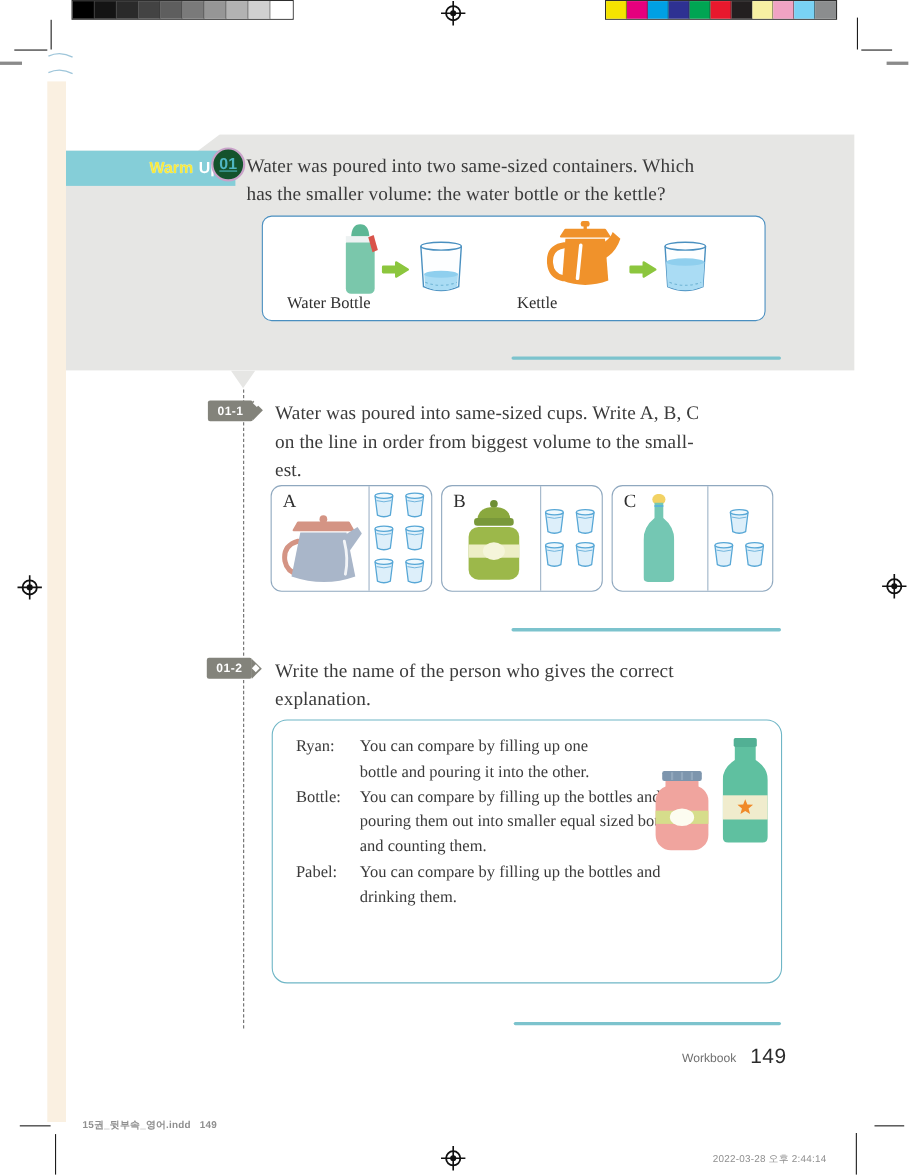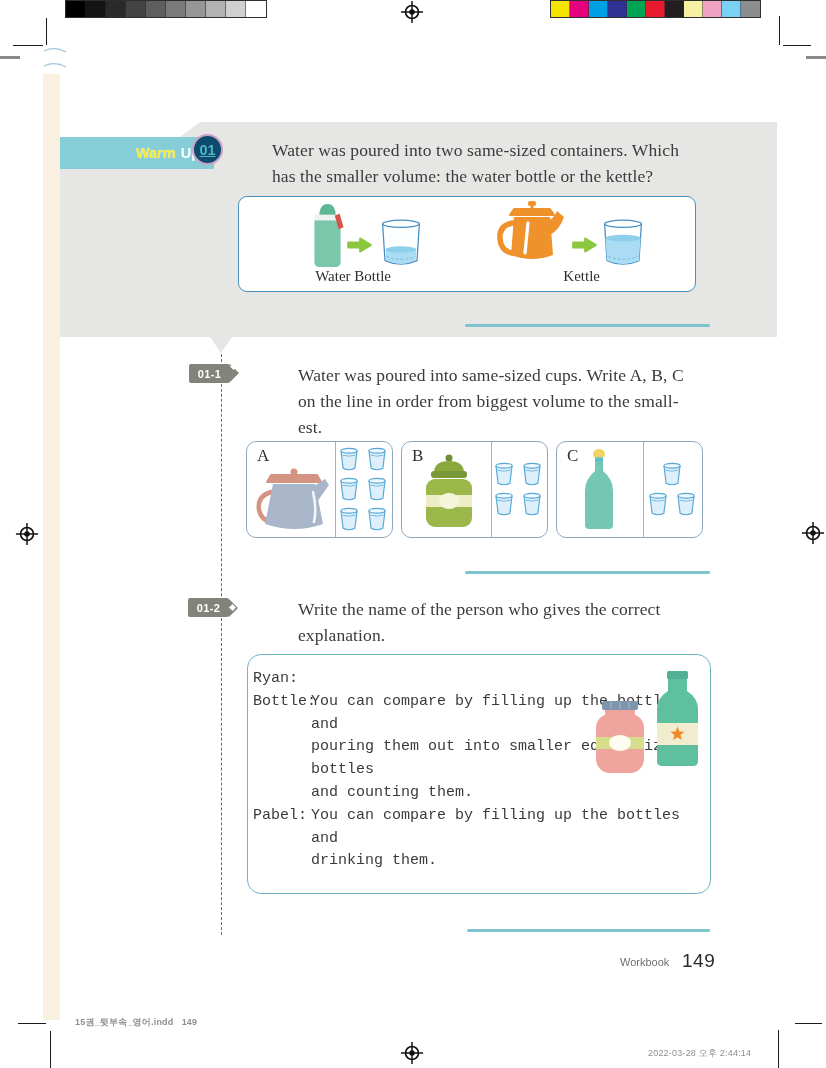--- a/index.html
+++ b/index.html
@@ -30,31 +30,31 @@
   }
   #warmup-banner {
     left:60px; top:137px; width:154px; height:32px; background:#85ced8;
     display:flex; align-items:center; justify-content:flex-end; padding-right:14px;
     font-family:"Liberation Sans", sans-serif; font-weight:bold; font-size:14.5px;
   }
   #warmup-banner .warm { color:#f6e93f; margin-right:5px; text-shadow:0 0 1px #ffffff; }
   #warmup-banner .up { color:#ffffff; }
   #warmup-number {
     left:192px; top:134px; width:31px; height:31px; border-radius:50%;
-    background:#0c4a6e; border:2.5px solid #c9a2c9; display:flex; align-items:center; justify-content:center;
+    background:#14532d; border:2.5px solid #c9a2c9; display:flex; align-items:center; justify-content:center;
     font-family:"Liberation Sans", sans-serif; font-weight:bold; font-size:14.5px; color:#4fb6c2;text-decoration:underline;
   }
-  .question { font-size:17.5px; line-height:26px; white-space:pre-line; letter-spacing:.1px;margin-left:48px; }
+  .question { font-size:17.5px; line-height:26px; white-space:pre-line; letter-spacing:.1px; }
   #warmup-question { left:224px; top:137px; width:500px; }
 
   #warmup-box {
     left:238px; top:196px; width:458px; height:96px; background:#ffffff;
     border:1.5px solid #4a8fc0; border-radius:9px;
   }
-  .item-label { font-size:15px; color:#2f2f2f; text-align:right; width:130px; }
+  .item-label { font-size:15px; color:#2f2f2f; text-align:left; width:130px; }
 
   .answer-line { height:3px; background:#7cc3cd; border-radius:2px; }
   #warmup-answer { left:465px; top:324px; width:245px; }
   #q1-answer { left:465px; top:571px; width:245px; }
   #q2-answer { left:467px; top:929px; width:243px; }
 
   
   #panel-tail { left:210px; top:337px; width:0; height:0;
     border-left:11px solid transparent; border-right:11px solid transparent; border-top:16px solid #e6e6e4; }
   #dashed-guide { left:221px; top:354px; height:581px; border-left:1.5px dashed #6a6a6a; }
@@ -72,21 +72,21 @@
     border:1.3px solid #8fa8bf; border-radius:10px; }
   .option-letter { position:absolute; left:10px; top:4px; font-size:17px; color:#2f2f2f; }
   .option-divider { position:absolute; top:0; bottom:0; border-left:1.2px solid #9fb4c8; }
   .cups-area { position:absolute; top:4px; bottom:4px; display:flex; flex-direction:column;
     justify-content:center; align-items:center; gap:5px; }
   .cup-row { display:flex; gap:6px; justify-content:center; }
   .cup { width:22px; height:25px; }
 
   
   #q2-box { left:247px; top:654px; width:464px; height:240px; background:#ffffff;
-    border:1.5px solid #6fb6c6; border-radius:14px; padding:13px 10px 10px 5px;font-family:Liberation Mono, monospace; }
+    border:1.5px solid #6fb6c6; border-radius:14px; padding:13px 10px 10px 21px; }
   .speaker-row { display:flex; font-size:15px; line-height:22.8px; }
   .speaker-name { width:58px; flex:none; }
   .speaker-text { white-space:pre-line; }
 
   
   #workbook-label { left:620px; top:956px; font-family:"Liberation Sans", sans-serif;
     font-size:11px; color:#6f6f6f; }
   #workbook-page { left:682px; top:950px; font-family:"Liberation Sans", sans-serif;
     font-size:19px; color:#2a2a2a; letter-spacing:.5px; }
   .slug { font-family:"Liberation Sans", sans-serif; font-size:9px; color:#8f8f8f; letter-spacing:.2px; }
@@ -373,20 +373,22 @@
   <div class="badge">01-2</div>
   <div class="badge-arrow"></div>
   <div class="badge-dot" style="margin-left:-8px;"></div>
 </div>
 <div class="abs question" style="left:250px;top:596px;width:475px;">Write the name of the person who gives the correct
 explanation.</div>
 
 <div class="abs" id="q2-box">
   <div class="speaker-row">
     <span class="speaker-name">Ryan:</span>
+    <span class="speaker-text">You can compare by filling up one
+bottle and pouring it into the other.</span>
   </div>
   <div class="speaker-row">
   </div>
   <div class="speaker-row">
     <span class="speaker-name">Bottle:</span>
     <span class="speaker-text">You can compare by filling up the bottles and
 pouring them out into smaller equal sized bottles
 and counting them.</span>
   </div>
   <div class="speaker-row">

